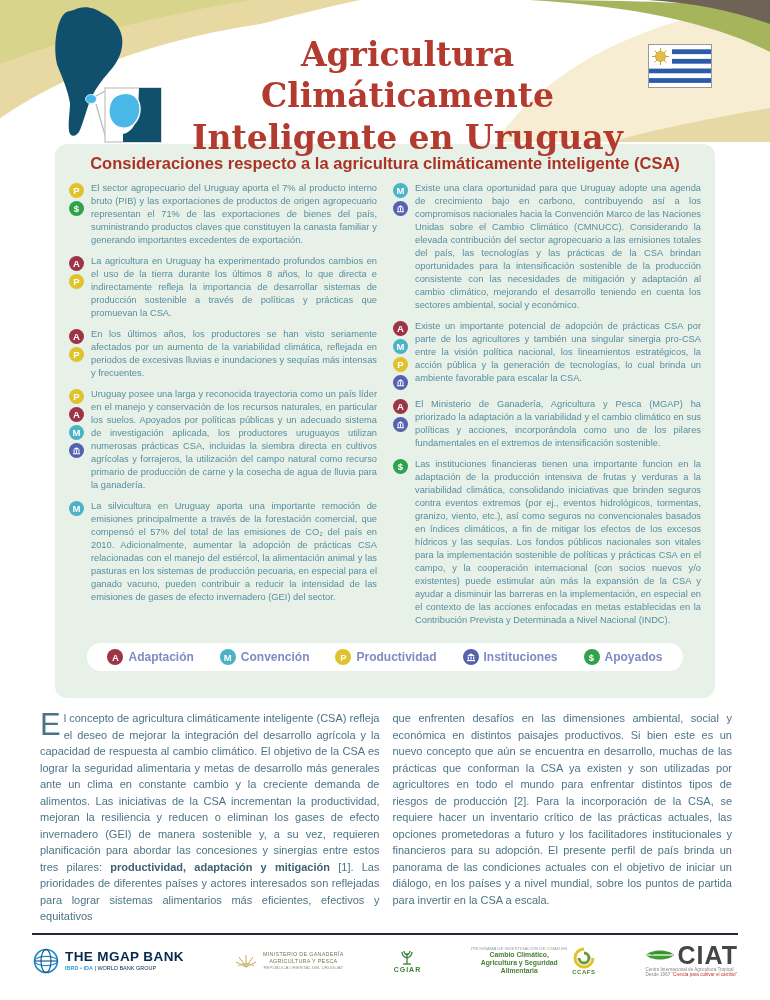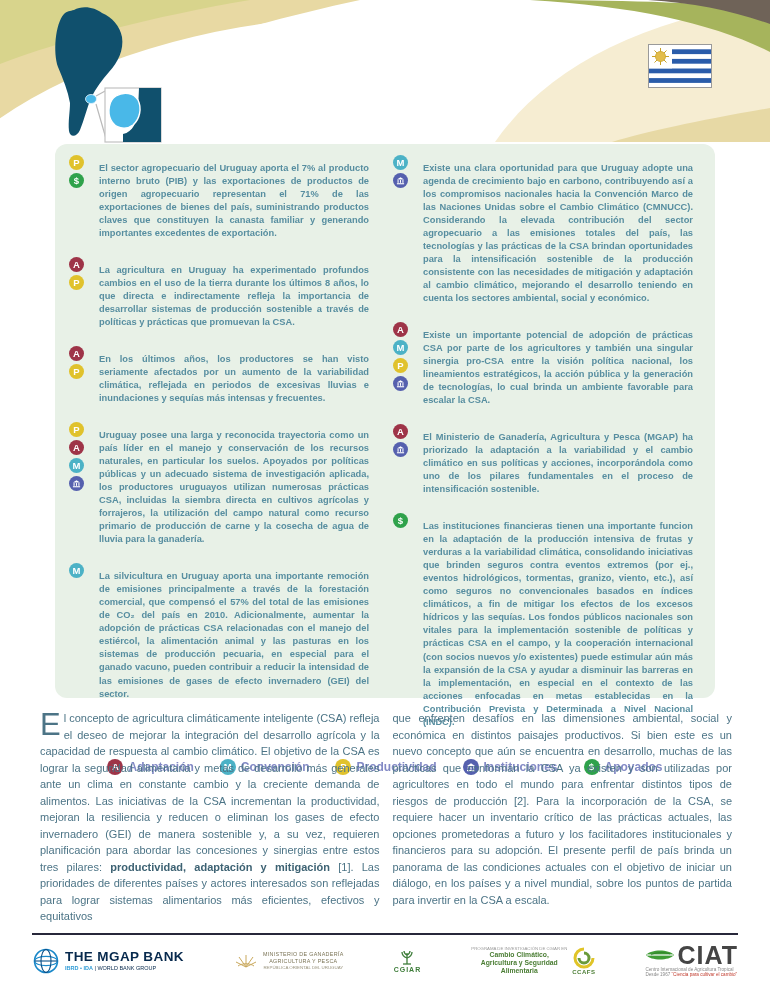--- a/index.html
+++ b/index.html
@@ -20,21 +20,21 @@
            padding:10px 14px 10px 14px;height:554px;box-sizing:border-box;}
   .csa-title{margin:0 0 9px 0;text-align:center;font-size:16.5px;font-weight:bold;color:#ab3326;}
   .cols{display:flex;gap:16px;}
   .col{flex:1;min-width:0;}
   .bullet{display:flex;gap:7px;margin-bottom:8px;}
   .bicons{display:flex;flex-direction:column;gap:3px;flex-shrink:0;width:15px;padding-top:1px;}
   .picon{width:15px;height:15px;border-radius:50%;color:#fff;font-size:9.5px;font-weight:bold;
          display:flex;align-items:center;justify-content:center;line-height:1;}
   .pA{background:#9e3448}.pM{background:#4cb2c6}.pP{background:#e0c22c}
   .pI{background:#5560ae}.pS{background:#2fa24b}
-  .btext{margin:8px;font-size:9.3px;line-height:1.4;text-align:justify;color:#578ea0;font-weight:bold;}
+  .btext{margin:0;font-size:9.3px;line-height:1.4;text-align:justify;color:#578ea0;}
 
   .legend{margin:8px auto 0 auto;width:fit-content;background:#fff;border-radius:16px;
           padding:6px 20px;display:flex;gap:26px;align-items:center;}
   .legend-item{display:flex;align-items:center;gap:5px;}
   .legend-item .picon{width:16px;height:16px;}
   .legend-label{font-size:12px;font-weight:bold;color:#8289c5;}
 
   
   .bodytext{display:flex;gap:13px;margin:12px 38px 0 40px;}
   .bcol{flex:1;font-size:11px;line-height:1.5;text-align:justify;color:#4c7486;}
@@ -91,39 +91,41 @@
                C48,7 51,7 55,6 Z" fill="#10506d"></path>
       <line x1="77" y1="92" x2="88" y2="86" stroke="#b9b9b9" stroke-width="1.2"></line>
       <line x1="77" y1="100" x2="88" y2="138" stroke="#b9b9b9" stroke-width="1.2"></line>
       <rect x="86" y="84" width="56" height="54" fill="#ffffff" stroke="#c2c2c2" stroke-width="1.2"></rect>
       <path d="M120,84 L142,84 L142,138 L104,138 L104,130 C114,128 118,118 119,106 Z" fill="#10506d"></path>
       <path d="M97,92 C105,87 115,89 119,96 C123,104 121,115 114,121 C106,127 96,124 92,116
                C88,108 90,96 97,92 Z" fill="#49b8e8" stroke="#ffffff" stroke-width="1.4"></path>
       <ellipse cx="72" cy="95" rx="5.5" ry="4.5" fill="#49b8e8" stroke="#e8f4fb" stroke-width="0.8"></ellipse>
     </svg>
 
+    <h1 class="title"><span>Agricultura Climáticamente</span><br><span>Inteligente en Uruguay</span></h1>
 
     <svg class="flag" viewBox="0 0 64 44">
       <rect x="0.5" y="0.5" width="63" height="43" fill="#ffffff" stroke="#9a9a9a" stroke-width="1"></rect>
       <rect x="1" y="5.3" width="62" height="4.8" fill="#2a5caa"></rect>
       <rect x="1" y="14.9" width="62" height="4.8" fill="#2a5caa"></rect>
       <rect x="1" y="24.5" width="62" height="4.8" fill="#2a5caa"></rect>
       <rect x="1" y="34.1" width="62" height="4.8" fill="#2a5caa"></rect>
       <rect x="1" y="1" width="23" height="23.3" fill="#ffffff"></rect>
       <g stroke="#c9a227" stroke-width="1">
         <line x1="12.5" y1="4" x2="12.5" y2="21"></line>
           <line x1="4" y1="12.5" x2="21" y2="12.5"></line>
         <line x1="6.5" y1="6.5" x2="18.5" y2="18.5"></line>
           <line x1="18.5" y1="6.5" x2="6.5" y2="18.5"></line>
       </g>
       <circle cx="12.5" cy="12.5" r="5" fill="#e3bd4b" stroke="#c9a227" stroke-width="0.8"></circle>
     </svg>
   </header>
 
   <section class="csa-box">
+    <h2 class="csa-title">Consideraciones respecto a la agricultura climáticamente inteligente (CSA)</h2>
 
     <div class="cols">
 
       <div class="col">
 
         <div class="bullet">
           <div class="bicons">
             <span class="picon pP">P</span>
             <span class="picon pS">$</span>
           </div>
@@ -214,21 +216,21 @@
             <span class="picon pI">
                 <svg width="9" height="9" viewBox="0 0 10 10">
                   <path d="M1 4 L5 1.3 L9 4 Z" fill="#fff"></path>
                   <rect x="1.7" y="4.5" width="1.2" height="3.1" fill="#fff"></rect>
                   <rect x="4.4" y="4.5" width="1.2" height="3.1" fill="#fff"></rect>
                   <rect x="7.1" y="4.5" width="1.2" height="3.1" fill="#fff"></rect>
                   <rect x="1" y="8" width="8" height="1.2" fill="#fff"></rect>
                 </svg>
               </span>
           </div>
-          <p class="btext">El Ministerio de Ganadería, Agricultura y Pesca (MGAP) ha priorizado la adaptación a la variabilidad y el cambio climático en sus políticas y acciones, incorporándola como uno de los pilares fundamentales en el proceso de intensificación sostenible.</p>
+          <p class="btext">El Ministerio de Ganadería, Agricultura y Pesca (MGAP) ha priorizado la adaptación a la variabilidad y el cambio climático en sus políticas y acciones, incorporándola como uno de los pilares fundamentales en el extremos de intensificación sostenible.</p>
         </div>
 
         <div class="bullet">
           <div class="bicons">
             <span class="picon pS">$</span>
           </div>
           <p class="btext">Las instituciones financieras tienen una importante funcion en la adaptación de la producción intensiva de frutas y verduras a la variabilidad climática, consolidando iniciativas que brinden seguros contra eventos extremos (por ej., eventos hidrológicos, tormentas, granizo, viento, etc.), así como seguros no convencionales basados en índices climáticos, a fin de mitigar los efectos de los excesos hídricos y las sequías. Los fondos públicos nacionales son vitales para la implementación sostenible de políticas y prácticas CSA en el campo, y la cooperación internacional (con socios nuevos y/o existentes) puede estimular aún más la expansión de la CSA y ayudar a disminuir las barreras en la implementación, en especial en el contexto de las acciones enfocadas en metas establecidas en la Contribución Prevista y Determinada a Nivel Nacional (INDC).</p>
         </div>
       </div>
     </div>

